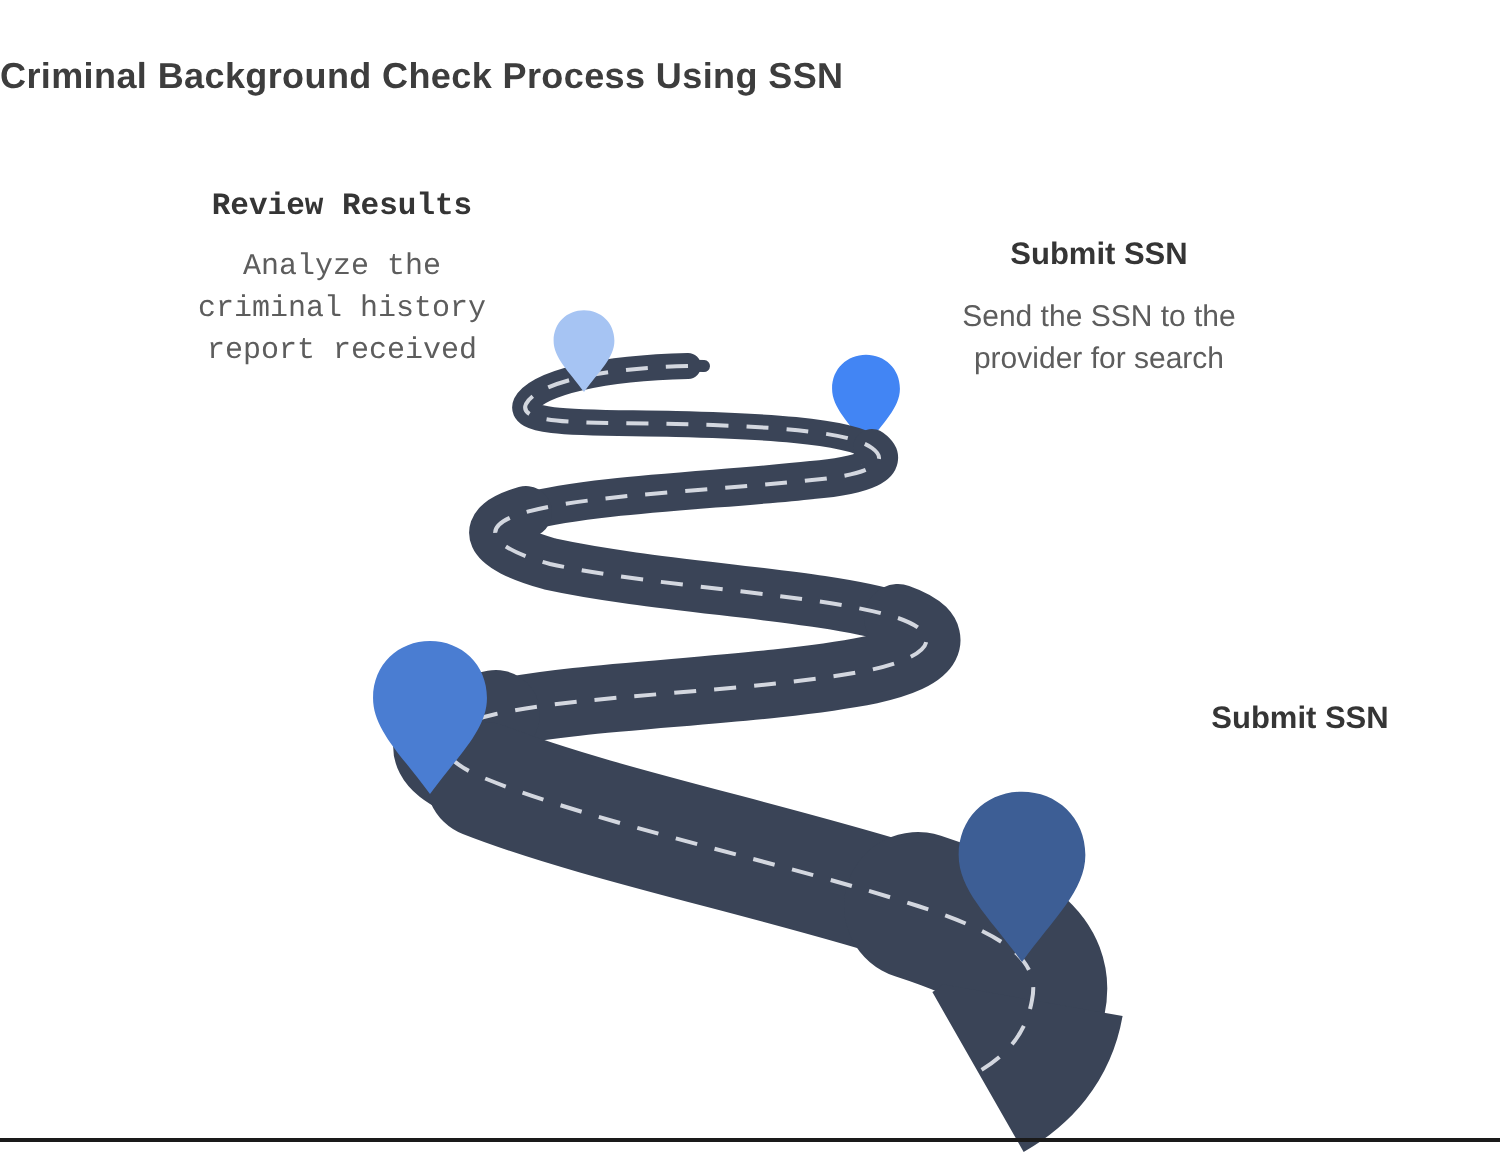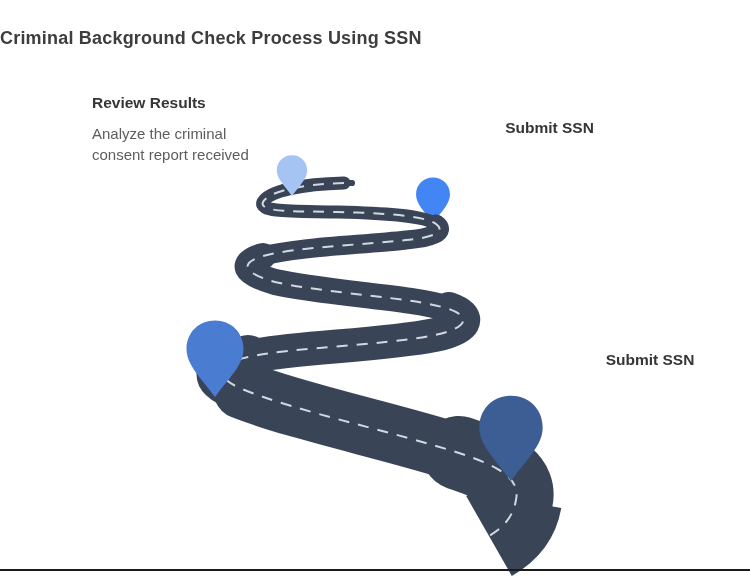--- a/index.html
+++ b/index.html
@@ -14,21 +14,21 @@
     letter-spacing:.2px;
   }
   .roadmap-svg{position:absolute;top:0;left:0;}
   .step{position:absolute;}
   .step h3{
     margin:0 0 11px 0;font-size:15.5px;font-weight:700;color:#353535;line-height:18px;
   }
   .step p{
     margin:0;font-size:15px;color:#5d5d5d;line-height:21px;
   }
-  .align-right{text-align:left;}
+  .align-right{text-align:center;font-family:Liberation Mono, monospace;}
   .align-left{text-align:center;}
   .step-review{top:94px;right:500px;width:158px;}
   .step-submit{top:119px;left:472px;width:155px;}
   .step-select{top:276px;right:594px;width:152px;}
   .step-collect{top:351px;left:578px;width:144px;}
   .bottom-line{
     position:absolute;left:0;top:569px;width:750px;height:2px;
   }
 </style>
 </head>
@@ -60,25 +60,26 @@
            C298,412 391,431 459,453 C505,468 520,481 516,500
            C513,517 503,528 489,536" stroke="#e4e8ee"></path>
 
   <path d="M0,0 C-8,-11 -16,-18 -16,-27 C-16,-36.5 -8.8,-43 0,-43 C8.8,-43 16,-36.5 16,-27 C16,-18 8,-11 0,0 Z" transform="translate(292,196) scale(0.95)" fill="#a6c4f3"></path>
   <path d="M0,0 C-8,-11 -16,-18 -16,-27 C-16,-36.5 -8.8,-43 0,-43 C8.8,-43 16,-36.5 16,-27 C16,-18 8,-11 0,0 Z" transform="translate(215,397) scale(1.78)" fill="#4a7dd2"></path>
   <path d="M0,0 C-8,-11 -16,-18 -16,-27 C-16,-36.5 -8.8,-43 0,-43 C8.8,-43 16,-36.5 16,-27 C16,-18 8,-11 0,0 Z" transform="translate(511,481) scale(1.98)" fill="#3d5e95"></path>
 </svg>
 
 <div class="step step-review align-right">
   <h3>Review Results</h3>
-  <p>Analyze the criminal consent report received</p>
+  <p>Analyze the criminal history report received</p>
 </div>
 
 <div class="step step-submit align-left">
   <h3>Submit SSN</h3>
+  <p>Send the SSN to the provider for search</p>
 </div>
 
 <div class="step step-select align-right">
 </div>
 
 <div class="step step-collect align-left">
   <h3>Submit SSN</h3>
 </div>
 
 <div class="bottom-line" style="background: rgb(26, 26, 26);"></div>

